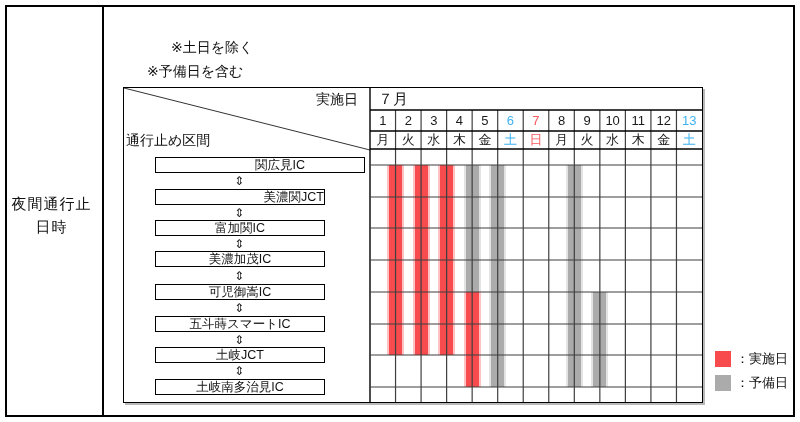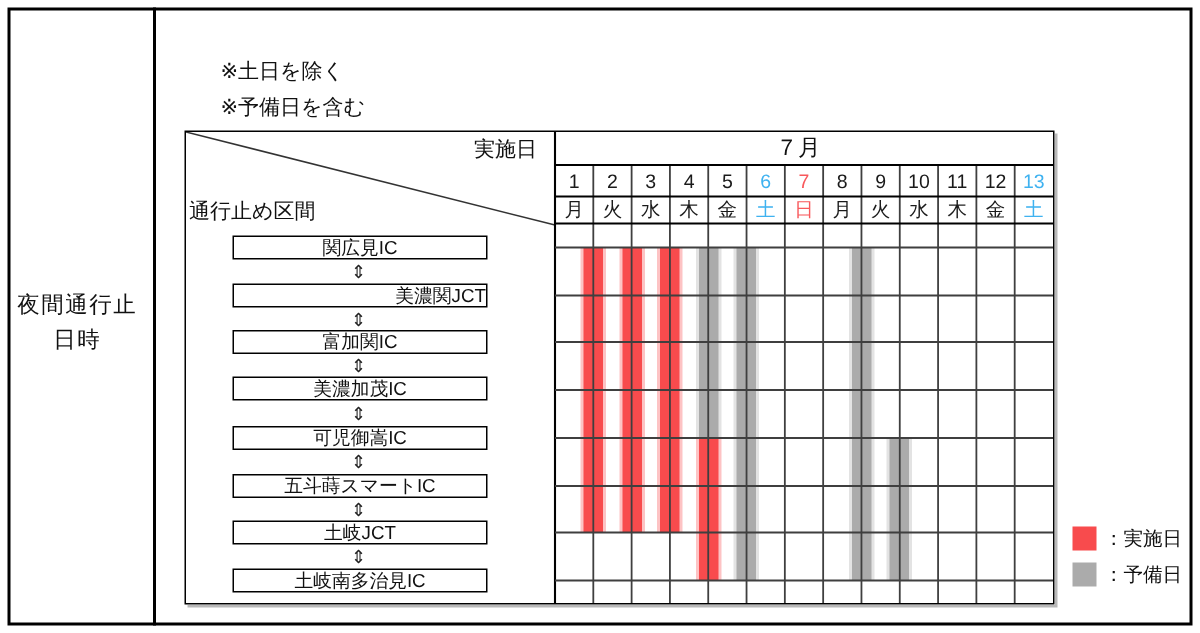--- a/index.html
+++ b/index.html
@@ -13,31 +13,31 @@
     left:5px; top:5px; width:786px; height:408px;
     border:2px solid #000;
   }
   .cell-divider { left:102px; top:5px; width:2px; height:412px; background:#000; }
   .row-header {
     left:5px; top:192px; width:93px; text-align:center;
     font-size:15px; line-height:23px; letter-spacing:1px;
   }
   .title-line { left:113px; top:11px; font-size:15px; white-space:nowrap; }
   .note-line { left:147px; font-size:14px; white-space:nowrap; }
-  .note1 { top:39px; } .note2 { top:63px;text-align:right; }
+  .note1 { top:39px;margin-left:24px; } .note2 { top:63px;text-align:right; }
   .diagram {
     left:123px; top:87px; width:578px; height:314px;
     border:1px solid #000; box-shadow:2px 2px 0 #b9b9b9;
   }
   .diagram * { position:absolute; }
   .grid-svg { left:0; top:0; z-index:4; pointer-events:none; }
   .corner-top { right:344px; top:3px; font-size:14px; z-index:3; white-space:nowrap; }
   .corner-bottom { left:2px; top:44px; font-size:14px; z-index:3; white-space:nowrap; }
-  .month-label { left:244px; top:0; width:328px; height:22px; line-height:22px;
-    text-align:center; font-size:15px; z-index:3; }
+  .month-label { left:254px; top:0; width:328px; height:22px; line-height:22px;
+    text-align:left; font-size:15px; z-index:3; }
   .date-cell, .dow-cell { text-align:center; z-index:3; }
   .date-cell { top:22px; height:21px; line-height:21px; font-size:13px; }
   .dow-cell  { top:43px; height:18px; line-height:18px; font-size:13px; }
   .ic-box {
     left:31px; width:168px; height:14px; border:1.5px solid #000; background:#fff;
     text-align:center; font-size:12.5px; line-height:14px; z-index:3; white-space:nowrap;
   }
   .ic-arrow { left:31px; width:168px; text-align:center; font-size:12px;
     line-height:12px; color:#222; z-index:3; }
   .bar { z-index:1; }
@@ -99,21 +99,21 @@
         <div class="date-cell" style="left: 475.846px; width: 25.5385px; color: rgb(26, 26, 26);">10</div>
         <div class="dow-cell" style="left: 475.846px; width: 25.5385px; color: rgb(26, 26, 26);">水</div>
         <div class="date-cell" style="left: 501.385px; width: 25.5385px; color: rgb(26, 26, 26);">11</div>
         <div class="dow-cell" style="left: 501.385px; width: 25.5385px; color: rgb(26, 26, 26);">木</div>
         <div class="date-cell" style="left: 526.923px; width: 25.5385px; color: rgb(26, 26, 26);">12</div>
         <div class="dow-cell" style="left: 526.923px; width: 25.5385px; color: rgb(26, 26, 26);">金</div>
         <div class="date-cell" style="left: 552.462px; width: 25.5385px; color: rgb(63, 178, 240);">13</div>
         <div class="dow-cell" style="left: 552.462px; width: 25.5385px; color: rgb(63, 178, 240);">土</div>
       </div>
     <div id="ic-layer">
-        <div class="ic-box" style="top: 68.5px;">関広見IC</div>
+        <div class="ic-box" style="top: 68.5px; padding-left: 40px;">関広見IC</div>
         <div class="ic-arrow" style="top: 87px;">⇕</div>
         <div class="ic-box" style="top: 100.5px; text-align: right;">美濃関JCT</div>
         <div class="ic-arrow" style="top: 118.5px;">⇕</div>
         <div class="ic-box" style="top: 131.5px;">富加関IC</div>
         <div class="ic-arrow" style="top: 150px;">⇕</div>
         <div class="ic-box" style="top: 163px;">美濃加茂IC</div>
         <div class="ic-arrow" style="top: 182px;">⇕</div>
         <div class="ic-box" style="top: 195.5px;">可児御嵩IC</div>
         <div class="ic-arrow" style="top: 214px;">⇕</div>
         <div class="ic-box" style="top: 227.5px;">五斗蒔スマートIC</div>

